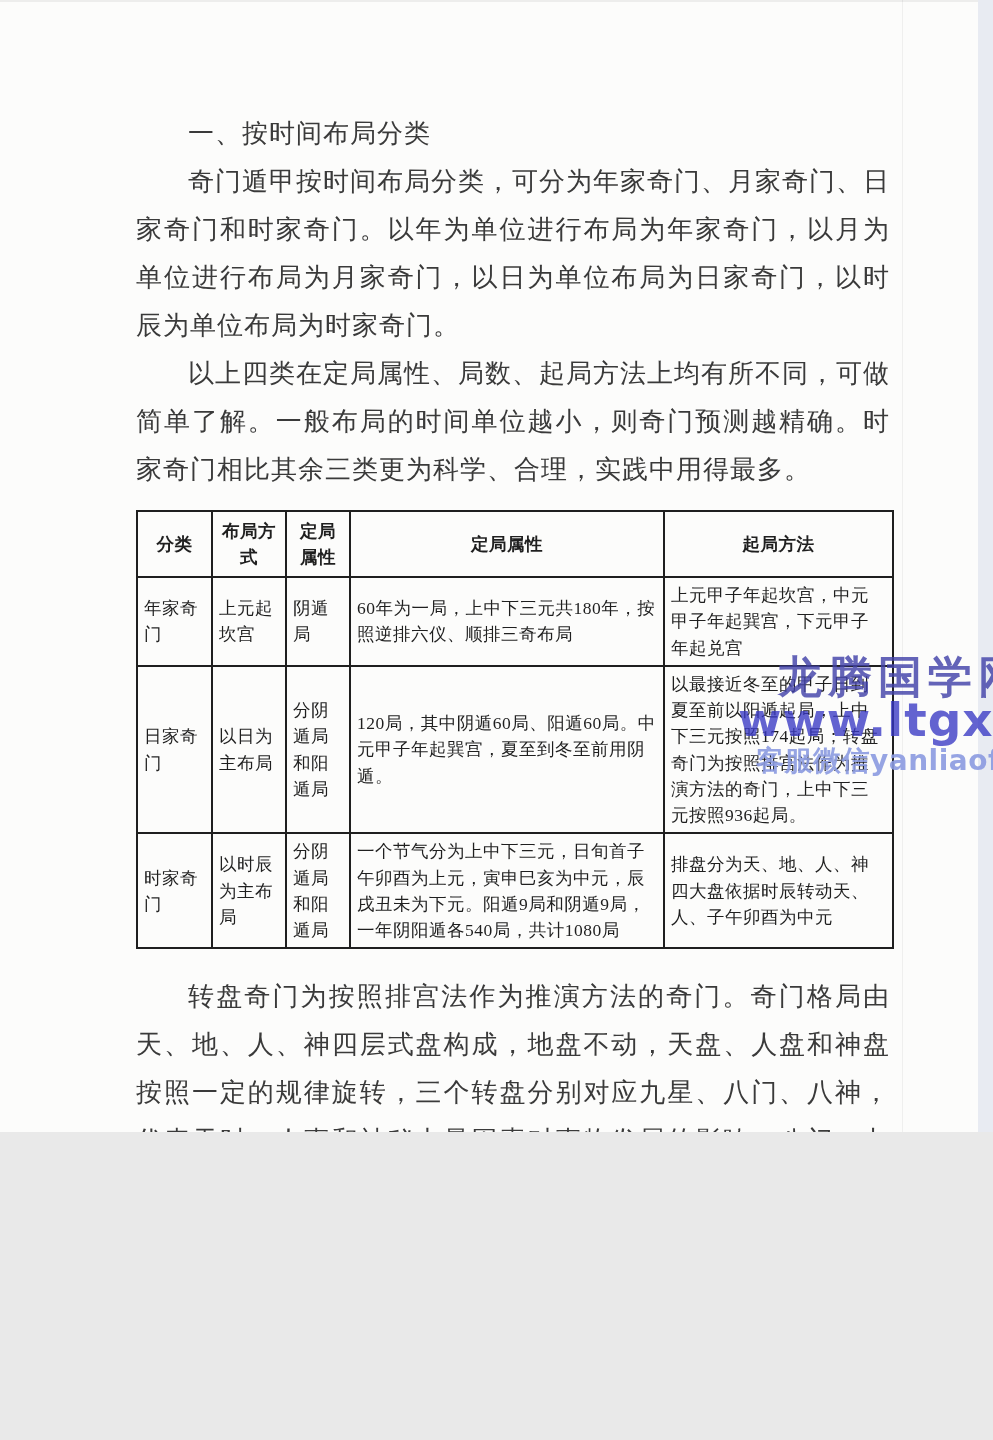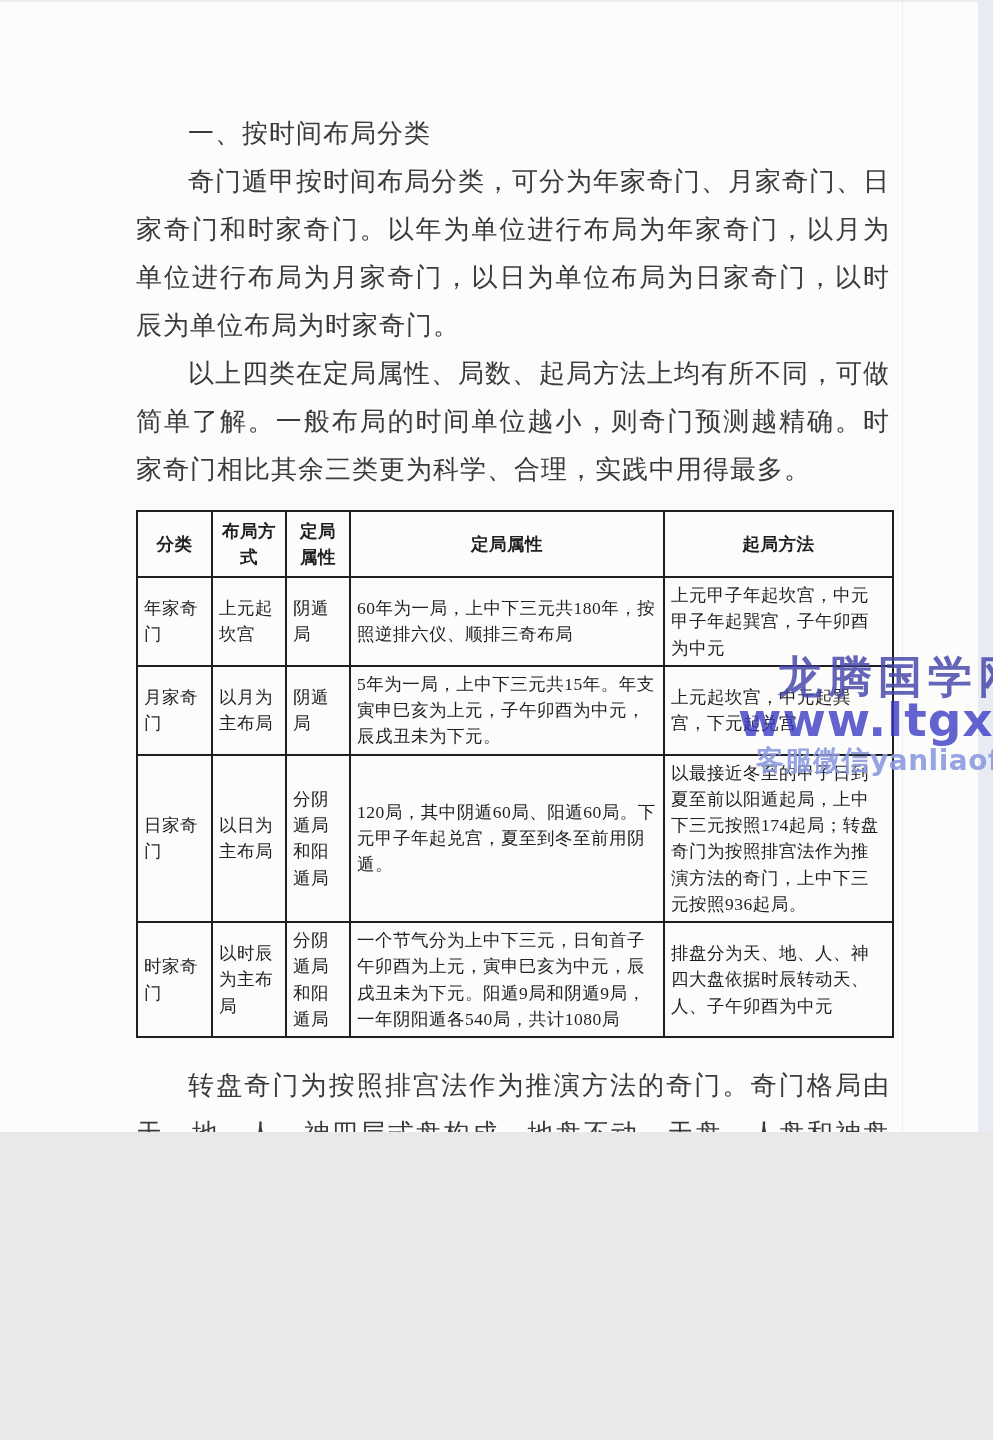--- a/index.html
+++ b/index.html
@@ -103,34 +103,27 @@
         <th>布局方式</th>
         <th>定局属性</th>
         <th>定局属性</th>
         <th>起局方法</th>
       </tr>
       <tr class="r0">
         <td>年家奇门</td>
         <td>上元起坎宫</td>
         <td>阴遁局</td>
         <td>60年为一局，上中下三元共180年，按照逆排六仪、顺排三奇布局</td>
-        <td>上元甲子年起坎宫，中元甲子年起巽宫，子午卯酉为中元</td>
-      </tr>
-      <tr class="r1">
-        <td>月家奇门</td>
-        <td>以月为主布局</td>
-        <td>阴遁局</td>
-        <td>5年为一局，上中下三元共15年。年支寅申巳亥为上元，子午卯酉为中元，辰戌丑未为下元。</td>
-        <td>上元起坎宫，中元起巽宫，下元起兑宫</td>
+        <td>上元甲子年起坎宫，中元甲子年起巽宫，下元甲子年起兑宫</td>
       </tr>
       <tr class="r2">
         <td>日家奇门</td>
         <td>以日为主布局</td>
         <td>分阴遁局和阳遁局</td>
-        <td>120局，其中阴遁60局、阳遁60局。下元甲子年起兑宫，夏至到冬至前用阴遁。</td>
+        <td>120局，其中阴遁60局、阳遁60局。中元甲子年起巽宫，夏至到冬至前用阴遁。</td>
         <td>以最接近冬至的甲子日到夏至前以阳遁起局，上中下三元按照174起局；转盘奇门为按照排宫法作为推演方法的奇门，上中下三元按照936起局。</td>
       </tr>
       <tr class="r3">
         <td>时家奇门</td>
         <td>以时辰为主布局</td>
         <td>分阴遁局和阳遁局</td>
         <td>一个节气分为上中下三元，日旬首子午卯酉为上元，寅申巳亥为中元，辰戌丑未为下元。阳遁9局和阴遁9局，一年阴阳遁各540局，共计1080局</td>
         <td>排盘分为天、地、人、神四大盘依据时辰转动天、人、子午卯酉为中元</td>
       </tr>
     </tbody>

